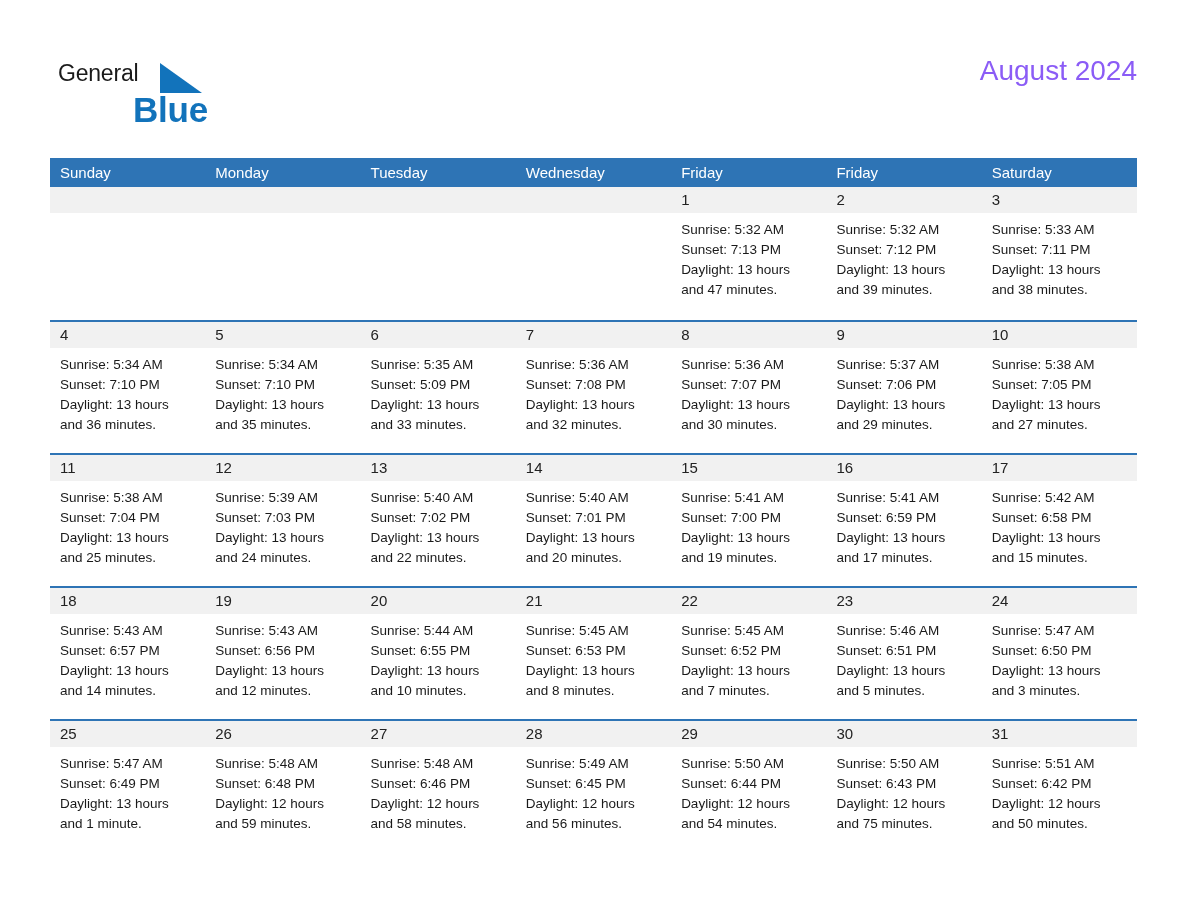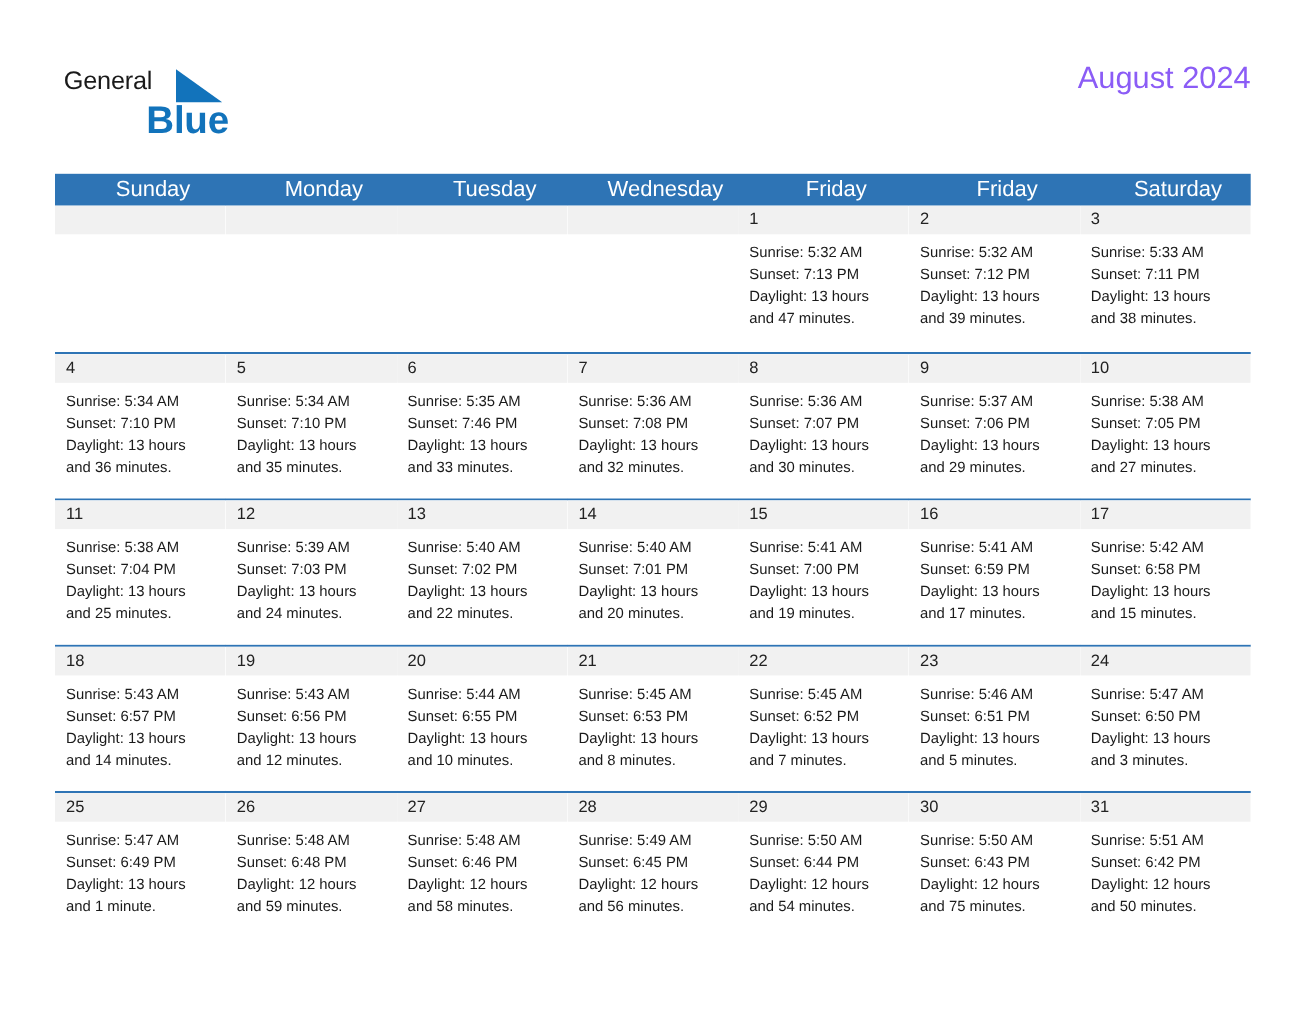--- a/index.html
+++ b/index.html
@@ -98,27 +98,26 @@
     width: 1087px;
   }
   .dow-row {
     display: flex;
     background: #2e74b5;
     height: 29px;
   }
   .dow-cell {
     flex: 1 1 0;
     color: #ffffff;
-    font-size: 20px;
+    font-size: 15px;
     line-height: 29px;
-    padding-left: 23px;
+    padding-left: 10px;
     box-sizing: border-box;
     white-space: nowrap;
     overflow: hidden;
-    text-align: center;
   }
   .week-row {
     display: flex;
     border-top: 2px solid #2e74b5;
     height: 133px;
     box-sizing: border-box;
   }
   .week-row.first {
     border-top: none;
   }
@@ -244,21 +243,21 @@
           <div class="day-line">Sunrise: 5:34 AM</div>
           <div class="day-line">Sunset: 7:10 PM</div>
           <div class="day-line">Daylight: 13 hours</div>
           <div class="day-line">and 35 minutes.</div>
         </div>
       </div>
       <div class="day-cell">
         <div class="day-num-band"><span class="day-num">6</span></div>
         <div class="day-body">
           <div class="day-line">Sunrise: 5:35 AM</div>
-          <div class="day-line">Sunset: 7:46 PM</div>
+          <div class="day-line">Sunset: 5:09 PM</div>
           <div class="day-line">Daylight: 13 hours</div>
           <div class="day-line">and 33 minutes.</div>
         </div>
       </div>
       <div class="day-cell">
         <div class="day-num-band"><span class="day-num">7</span></div>
         <div class="day-body">
           <div class="day-line">Sunrise: 5:36 AM</div>
           <div class="day-line">Sunset: 7:08 PM</div>
           <div class="day-line">Daylight: 13 hours</div>

